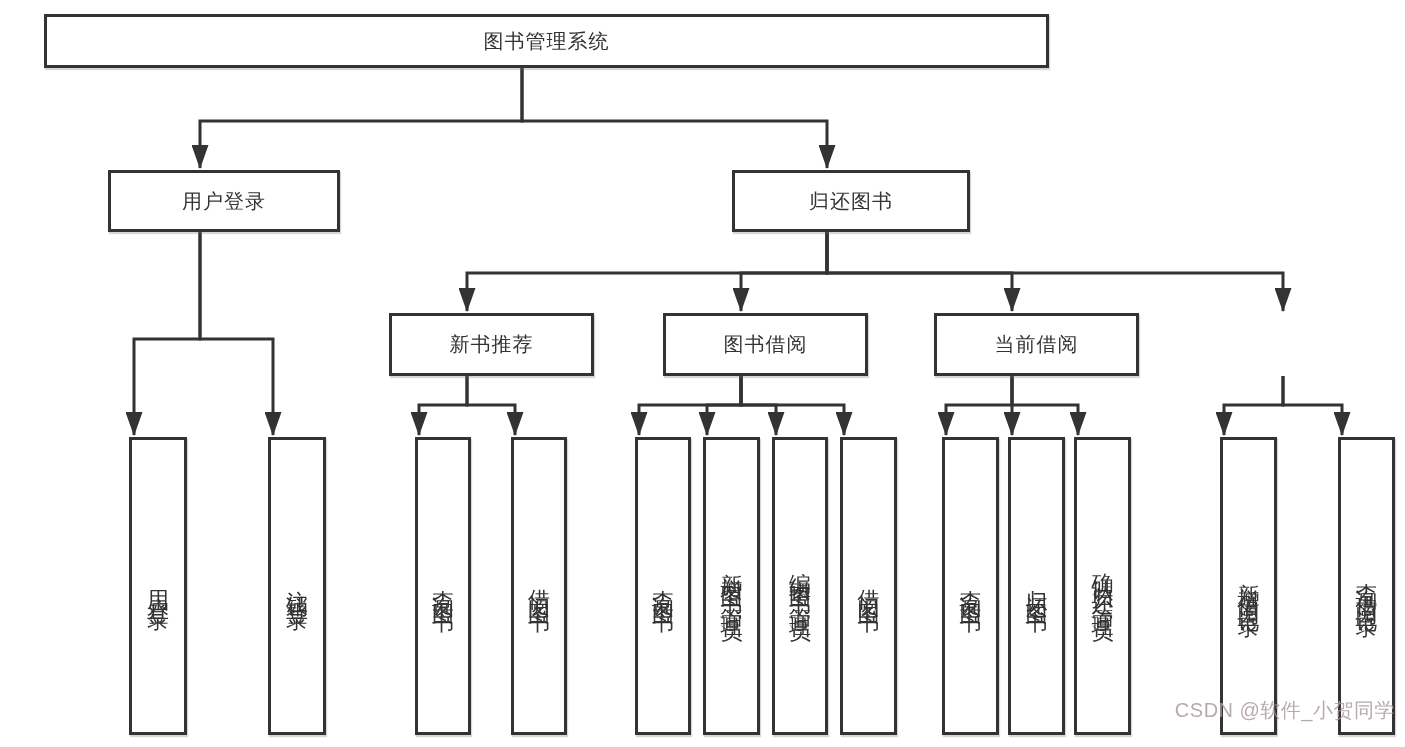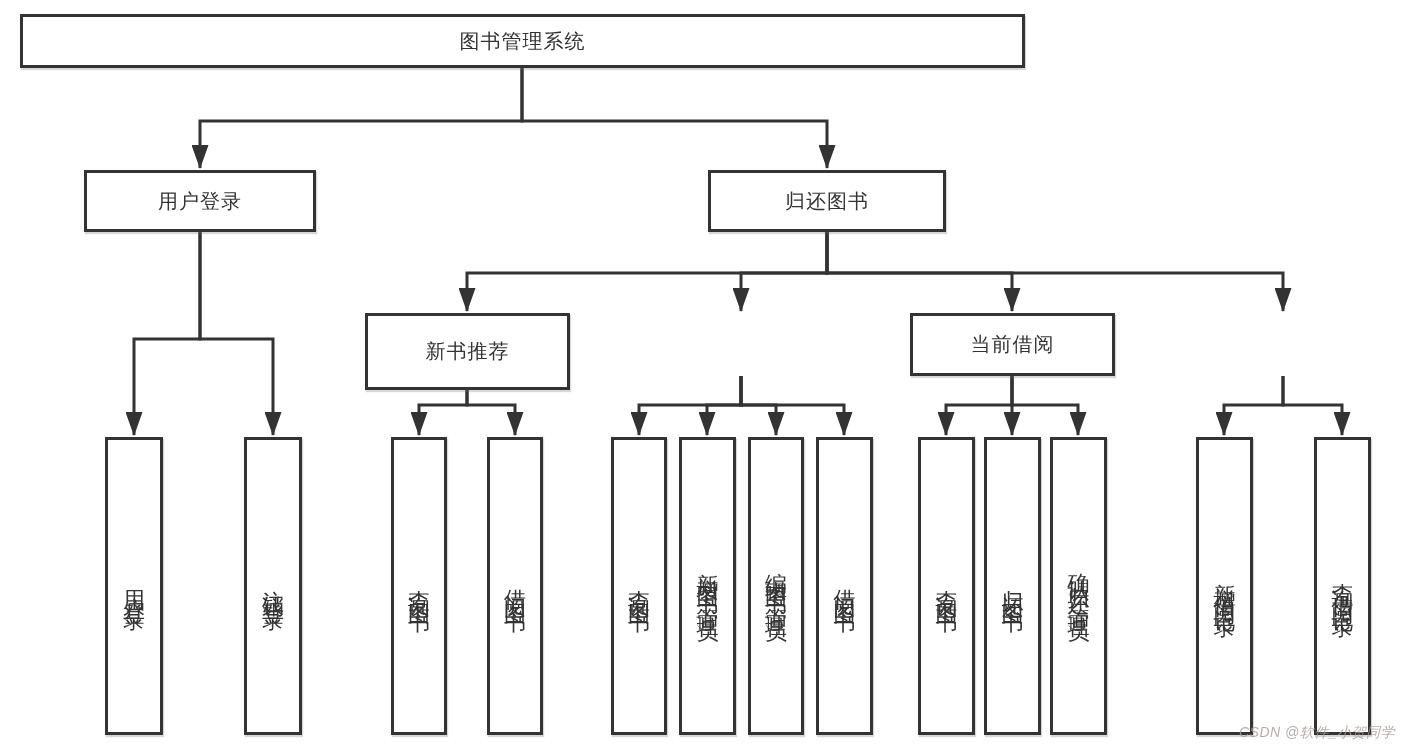--- a/index.html
+++ b/index.html
@@ -13,41 +13,41 @@
   .connectors { position:absolute; left:0; top:0; }
   .connectors path.link { fill:none; stroke:#333333; stroke-width:3; }
   .box {
     position:absolute;
     box-sizing:border-box;
     border:3px solid #333333;
     background:#ffffff;
     display:flex; align-items:center; justify-content:center;
     color:#333333;
     box-shadow:1px 2px 1px rgba(110,110,110,0.28);
+    margin-left:24px;
   }
   .box.h span {
     font-size:20px;
     letter-spacing:1px;
     white-space:nowrap;
   }
   .box.v span {
     writing-mode:vertical-rl;
     text-orientation:mixed;
     font-size:22px;
     line-height:1;
     letter-spacing:7px;
   }
   .watermark {
     position:absolute;
-    right:10px; bottom:5px;
-    font-size:14px;
+    right:10px; bottom:23px;
+    font-size:20px;
     letter-spacing:0.5px;
     color:rgba(172,155,155,0.85);
     white-space:nowrap;
-    font-style:italic;
   }
 </style>
 </head>
 <body>
 
 <div class="canvas">
 
   <svg class="connectors" width="1405" height="747" viewBox="0 0 1405 747">
     <defs>
       <marker id="arw" markerUnits="userSpaceOnUse" markerWidth="24" markerHeight="17" viewBox="0 0 24 17" refX="23" refY="8.5" orient="auto">
@@ -86,22 +86,25 @@
     <span>图书管理系统</span>
   </div>
 
   <div class="box h" style="left:84px;top:170px;width:232px;height:62px">
     <span>用户登录</span>
   </div>
   <div class="box h" style="left:708px;top:170px;width:238px;height:62px">
     <span>归还图书</span>
   </div>
 
-  <div class="box h" style="left:365px;top:313px;width:205px;height:77px">
+  <div class="box h" style="left:365px;top:313px;width:205px;height:63px">
     <span>新书推荐</span>
+  </div>
+  <div class="box h" style="left:639px;top:313px;width:205px;height:63px">
+    <span>图书借阅</span>
   </div>
   <div class="box h" style="left:910px;top:313px;width:205px;height:63px">
     <span>当前借阅</span>
   </div>
 
   <div class="box v" style="left:105px;top:437px;width:58px;height:298px">
     <span>用户登录</span>
   </div>
   <div class="box v" style="left:244px;top:437px;width:58px;height:298px">
     <span>注销登录</span>

